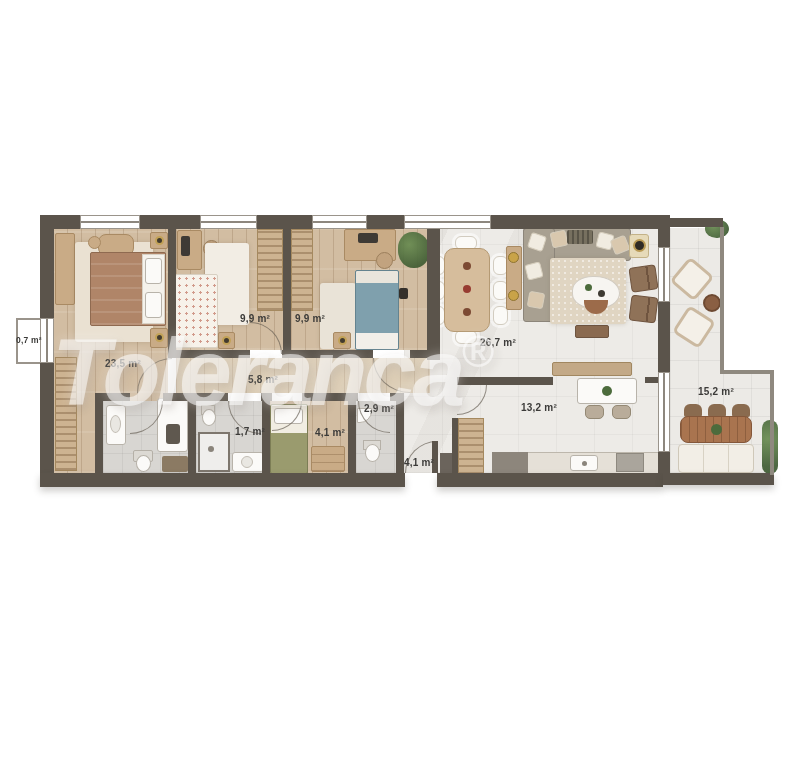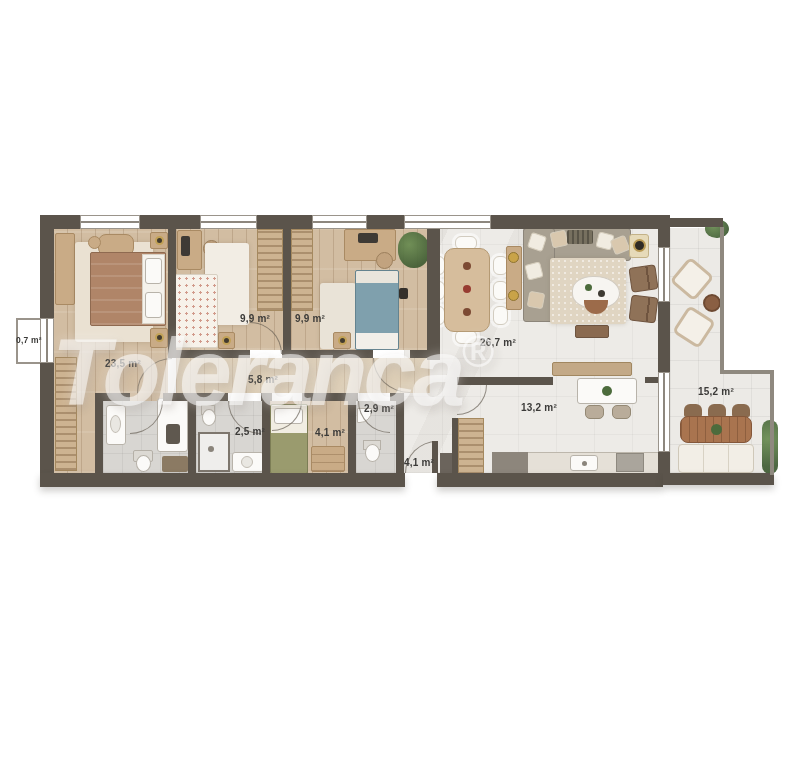--- a/index.html
+++ b/index.html
@@ -277,21 +277,21 @@
   <div class="arc arc-br" style="left:272px;top:401px;width:30px;height:30px;"></div>
   <div class="arc arc-bl" style="left:358px;top:401px;width:32px;height:32px;"></div>
   <div class="arc arc-tl" style="left:405px;top:441px;width:32px;height:32px;"></div>
   <div class="arc arc-br" style="left:457px;top:385px;width:30px;height:30px;"></div>
 
   <div class="rlabel small" style="left:29px;top:341px;">0,7 m²</div>
   <div class="rlabel" style="left:123px;top:363px;">23,5 m²</div>
   <div class="rlabel" style="left:255px;top:318px;">9,9 m²</div>
   <div class="rlabel" style="left:310px;top:318px;">9,9 m²</div>
   <div class="rlabel" style="left:263px;top:379px;">5,8 m²</div>
-  <div class="rlabel" style="left:250px;top:431px;">2,5 m²</div>
+  <div class="rlabel" style="left:250px;top:431px;">1,7 m²</div>
   <div class="rlabel" style="left:330px;top:432px;">4,1 m²</div>
   <div class="rlabel" style="left:379px;top:408px;">2,9 m²</div>
   <div class="rlabel" style="left:419px;top:462px;">4,1 m²</div>
   <div class="rlabel" style="left:498px;top:342px;">26,7 m²</div>
   <div class="rlabel" style="left:539px;top:407px;">13,2 m²</div>
   <div class="rlabel" style="left:716px;top:391px;">15,2 m²</div>
 
   <div class="watermark"><span>Toleranca</span><sup>®</sup></div>
 
 </div>

